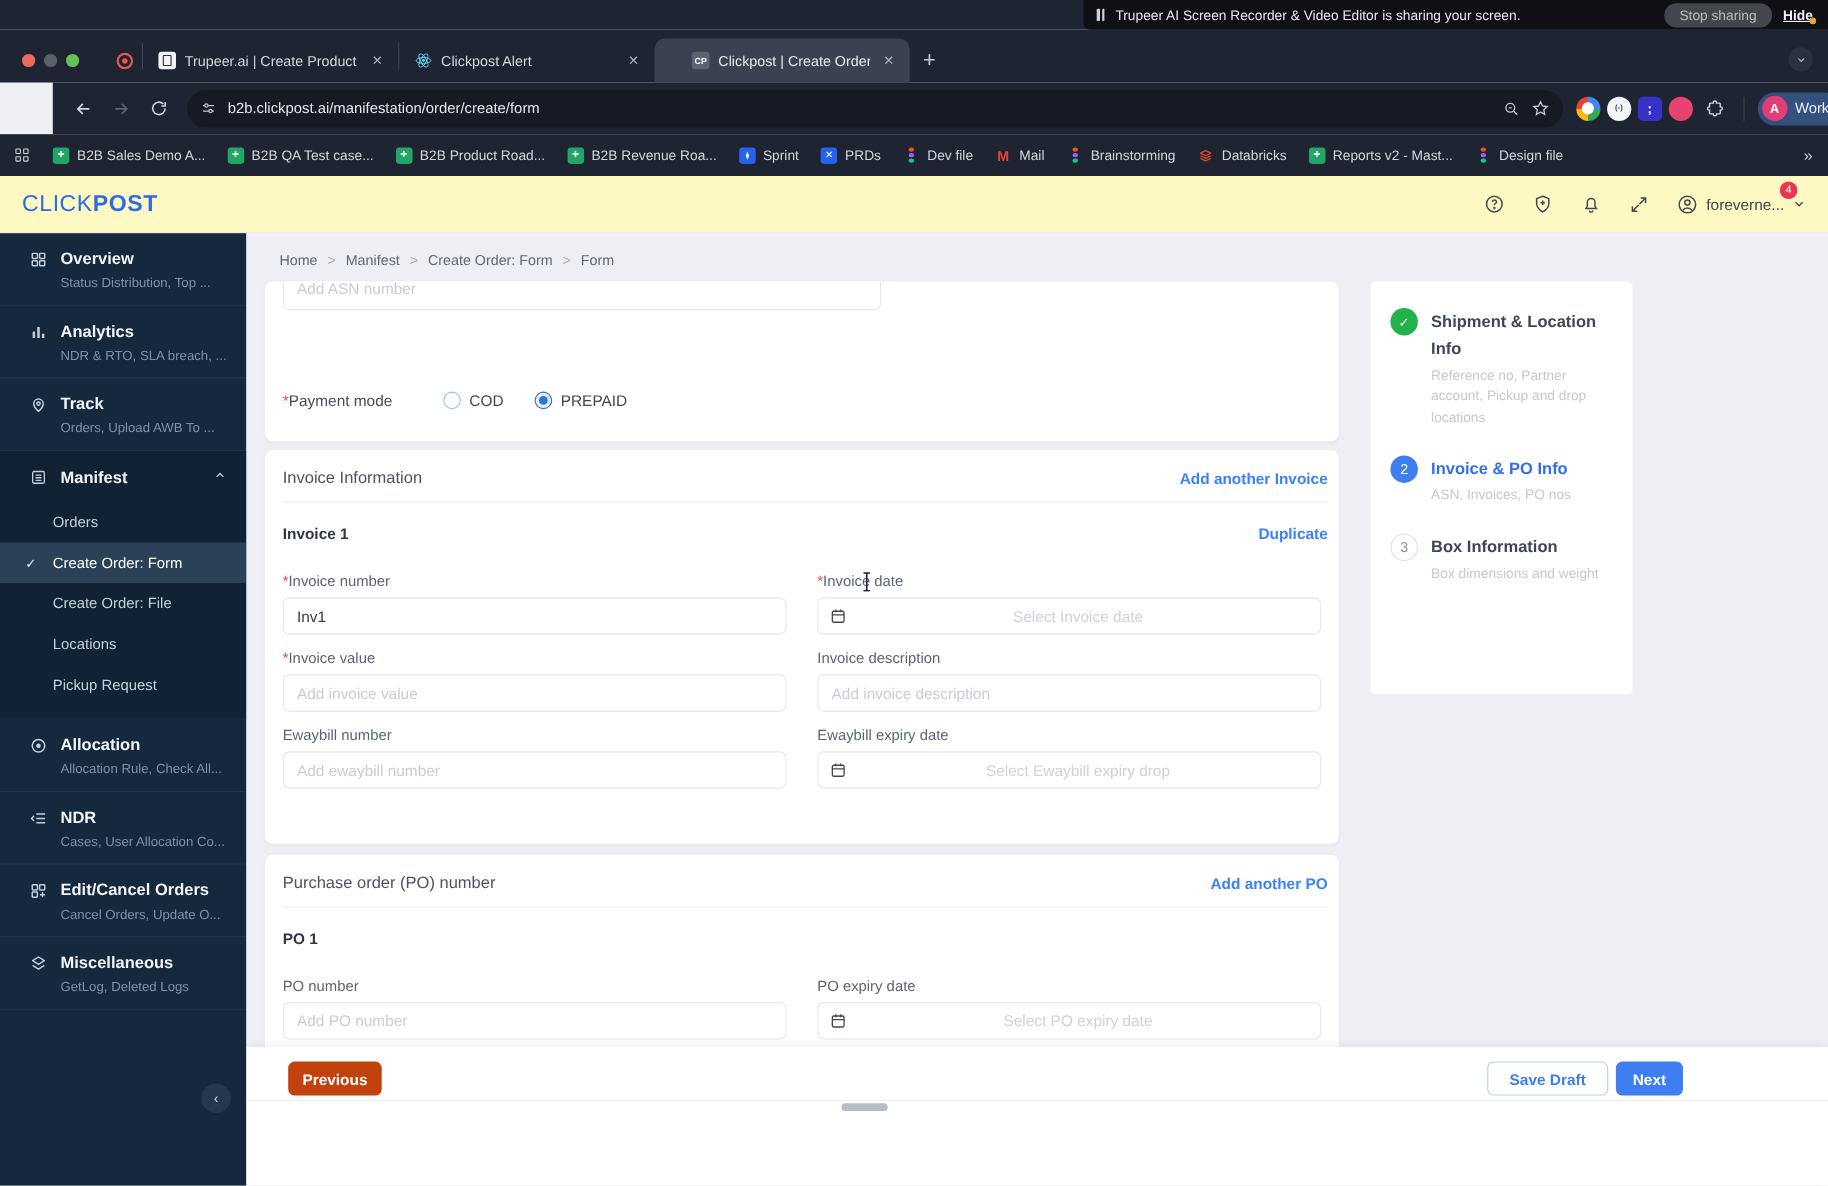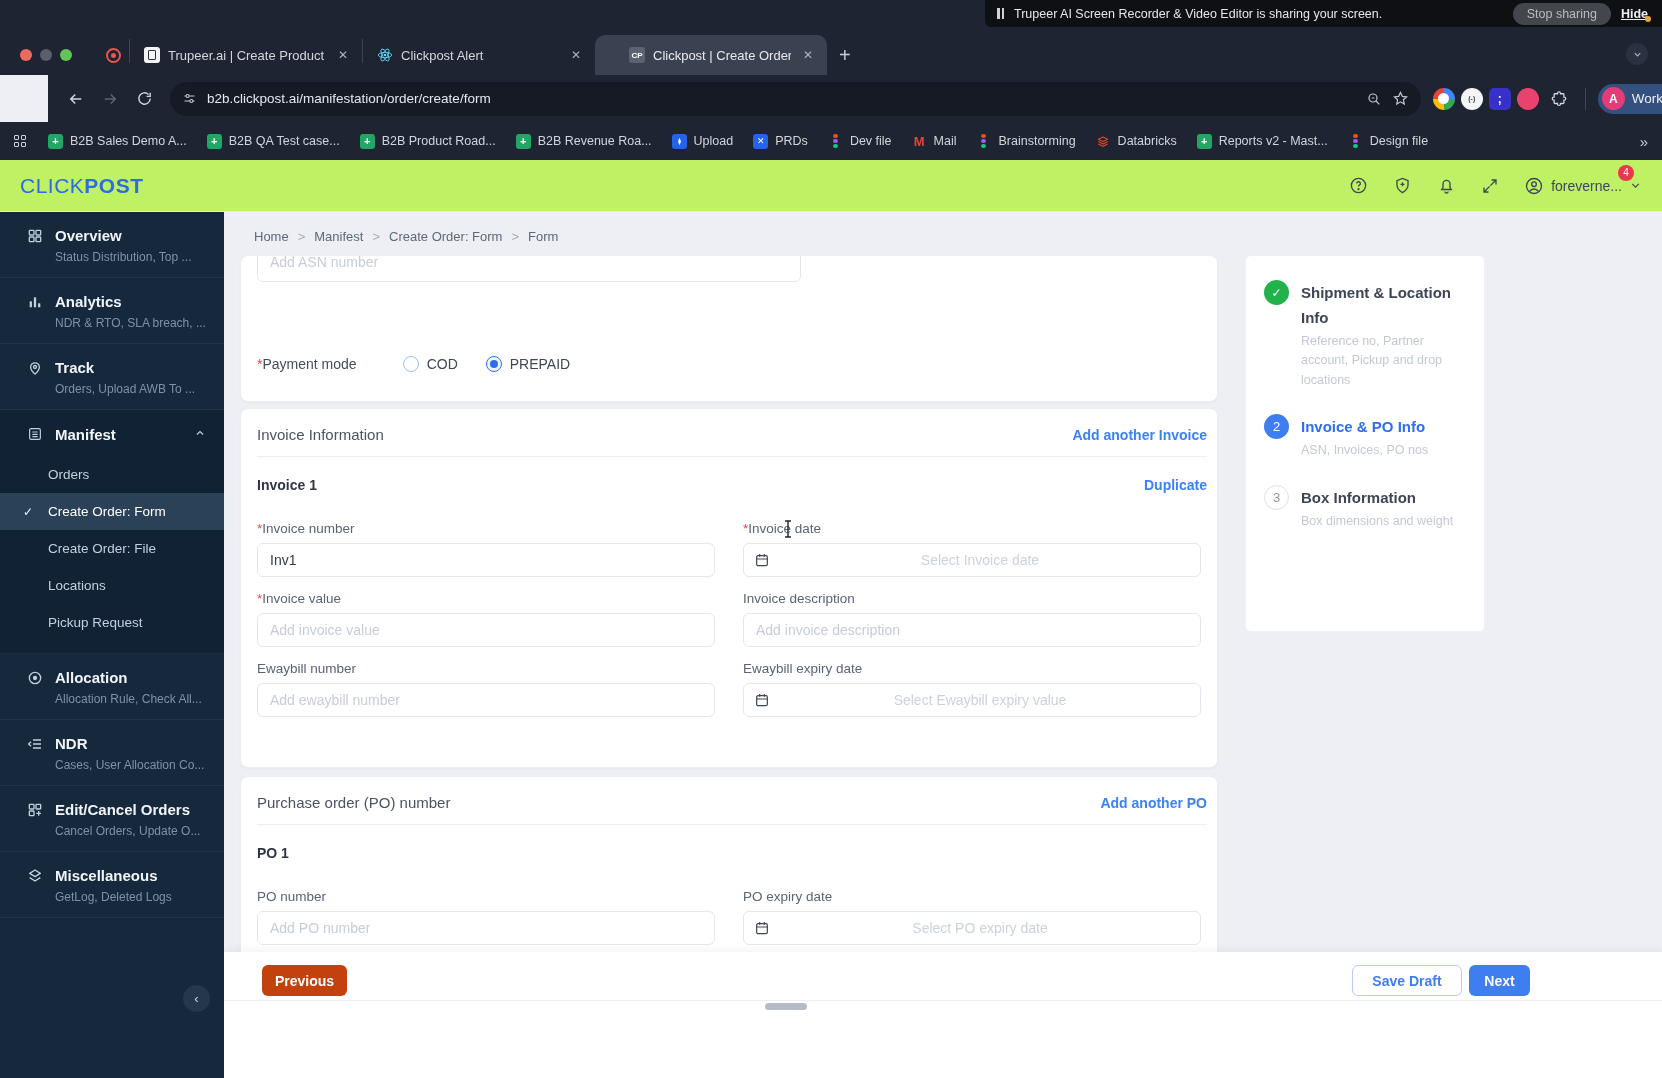--- a/index.html
+++ b/index.html
@@ -64,21 +64,21 @@
   .bm-ic { width:15px; height:15px; border-radius:3px; display:flex; align-items:center; justify-content:center; flex:none; }
   .bm-green { background:#23a566; color:#fff; font-size:11px; font-weight:bold; }
   .bm-blue { background:#2563eb; color:#fff; font-size:9px; }
   .bm-figma { background:transparent; flex-direction:column; gap:1px; display:flex; align-items:center; justify-content:center; }
   .bm-figma i { width:5px; height:5px; border-radius:50%; }
   .bm-gmail { color:#ea4335; font-weight:bold; font-size:13px; background:transparent; }
   .bm-databricks { color:#e0442e; background:transparent; }
   .bm-more { margin-left:auto; color:#c7ccd4; font-size:15px; }
 
   
-  .appheader { left:0; top:160px; width:1662px; height:52px; background:#bef264; border-bottom:1px solid #e8eaef; display:flex; align-items:center; padding:0 20px; }
+  .appheader { left:0; top:160px; width:1662px; height:52px; background:#fef9c3; border-bottom:1px solid #e8eaef; display:flex; align-items:center; padding:0 20px; }
   .logo { font-size:21px; letter-spacing:.5px; color:#2e6be5; }
   .logo b { font-weight:800; }
   .logo span.l { font-weight:500; }
   .hdr-right { margin-left:auto; display:flex; align-items:center; gap:25px; color:#3f4654; }
   .hdr-ic { display:flex; align-items:center; color:#3f4654; }
   .userbox { position:relative; display:flex; align-items:center; gap:7px; font-size:14px; color:#3f4654; }
   .user-badge { position:absolute; top:-11px; right:8px; min-width:16px; height:16px; border-radius:8px; background:#e8384f; color:#fff; font-size:10px; display:flex; align-items:center; justify-content:center; padding:0 4px; }
 
   
   .sidebar { left:0; top:212px; width:224px; height:866px; background:#15283c; color:#eef3f8; }
@@ -294,21 +294,21 @@
     <span class="bm">
         <span class="bm-ic bm-green">+</span>
         <span>B2B Revenue Roa...</span>
       </span>
     <span class="bm">
         <span class="bm-ic bm-blue">
           <svg width="9" height="9" viewBox="0 0 24 24" fill="#fff">
             <path d="M12 2l4 10-4 10-4-10z"></path>
           </svg>
         </span>
-        <span>Upload</span>
+        <span>Sprint</span>
       </span>
     <span class="bm">
         <span class="bm-ic bm-blue">✕</span>
         <span>PRDs</span>
       </span>
     <span class="bm">
         <span class="bm-ic bm-figma">
           <i style="background:#f24e1e"></i>
           <i style="background:#a259ff"></i>
           <i style="background:#0acf83"></i>
@@ -592,21 +592,21 @@
           </div>
           <div class="cell">
             <div class="fld-label">Ewaybill expiry date</div>
             <div class="date-field">
               <span class="cal">
                   <svg width="16" height="16" viewBox="0 0 24 24" fill="none" stroke="currentColor" stroke-width="1.8">
                     <rect x="4" y="5.5" width="16" height="15" rx="2"></rect>
                     <path d="M4 10.5h16M8.5 3v4M15.5 3v4"></path>
                   </svg>
                 </span>
-              <span class="date-ph">Select Ewaybill expiry value</span>
+              <span class="date-ph">Select Ewaybill expiry drop</span>
             </div>
           </div>
         </div>
       </div>
     </div>
 
     <div class="card card3">
       <div class="sec-pad">
         <div class="sec-head">
           <span class="sec-title">Purchase order (PO) number</span>

